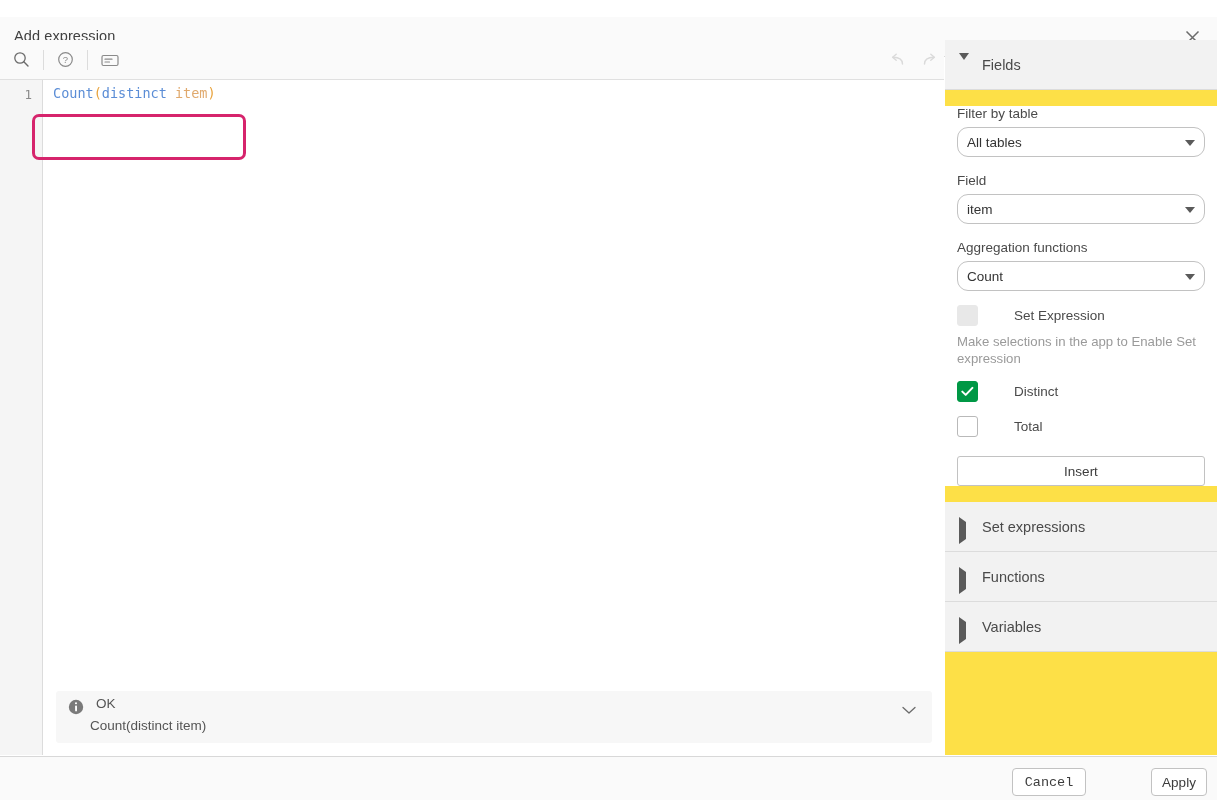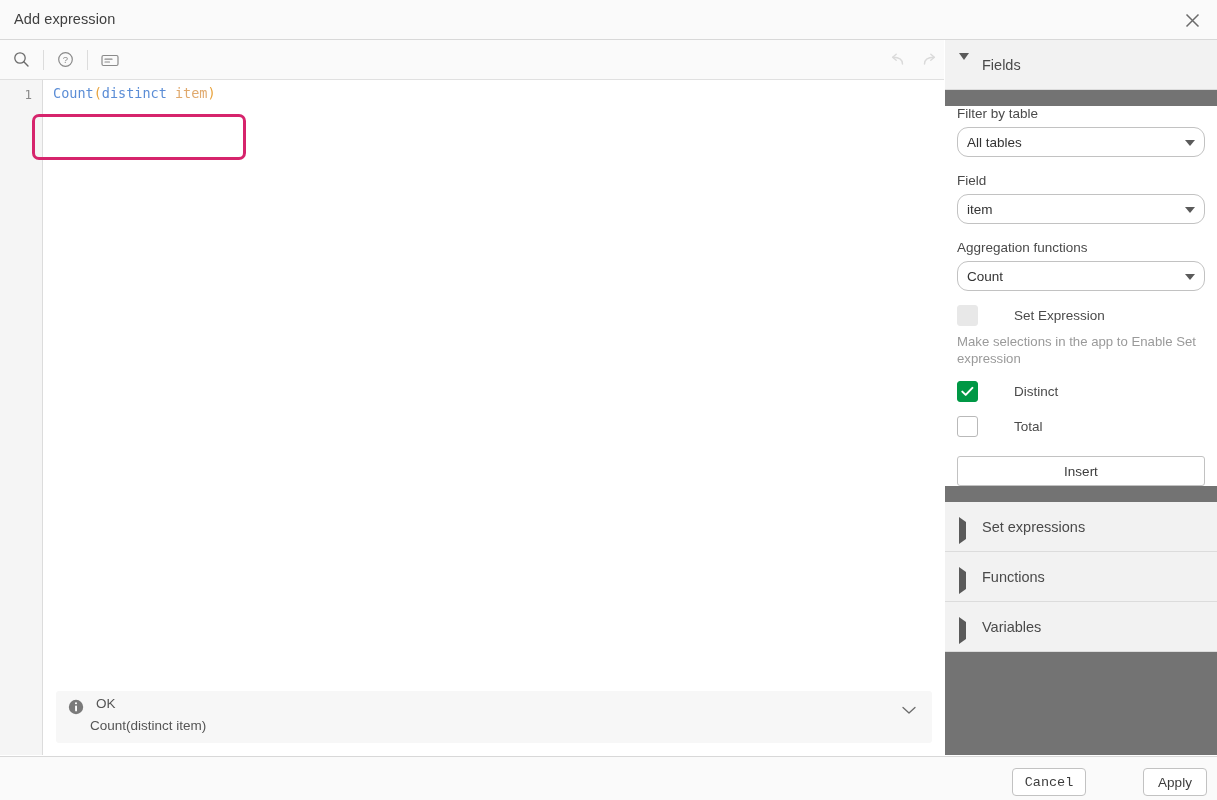--- a/index.html
+++ b/index.html
@@ -12,21 +12,21 @@
   }
   #app {
     position: relative;
     width: 1217px; height: 800px;
     background: #ffffff;
     overflow: hidden;
   }
 
   
   .titlebar {
-    position: absolute; left: 0; top: 0;
+    position: absolute; left: 0; top: 17px;
     width: 1217px; height: 40px;
     background: #fafafa;
     border-bottom: 1px solid #d8d8d8;
   }
   .titlebar .title {
     position: absolute; left: 14px; top: 11px;
     font-size: 14.5px; color: #404040;
     letter-spacing: .1px;
   }
   .close-btn {
@@ -40,21 +40,21 @@
   
   .editor-pane {
     position: absolute; left: 0; top: 40px;
     width: 944px; height: 715px;
     background: #ffffff;
     border-right: 1px solid #d8d8d8;
   }
   .right-pane {
     position: absolute; left: 945px; top: 40px;
     width: 272px; height: 715px;
-    background: #737373;
+    background: #fde047;
   }
 
   
   .ed-toolbar {
     position: absolute; left: 0; top: 0;
     width: 944px; height: 40px;
     background: #fafafa;
     border-bottom: 1px solid #e0e0e0;
   }
   .tb-btn {
@@ -241,21 +241,21 @@
     position: absolute; top: 11px;
     height: 28px;
     border: 1px solid #c2c2c2;
     border-radius: 4px;
     background: #fff;
     display: flex; align-items: center; justify-content: center;
     font-size: 13.5px; color: #3c3c3c;
     cursor: pointer;
   }
   #cancel-btn { right: 131px; width: 74px; font-family: Liberation Mono, monospace; }
-  #apply-btn  { right: 10px;  width: 64px; }
+  #apply-btn  { right: 10px;  width: 56px; }
 </style>
 </head>
 <body>
 
 <div id="app">
 
   <div class="titlebar">
     <div class="title">Add expression</div>
     <div class="close-btn">
       <svg width="15" height="15" viewBox="0 0 15 15">

